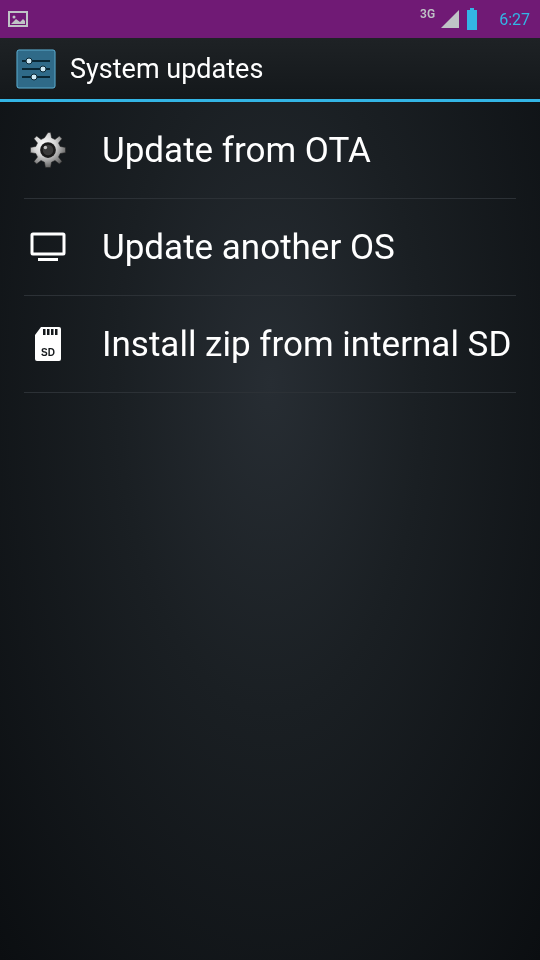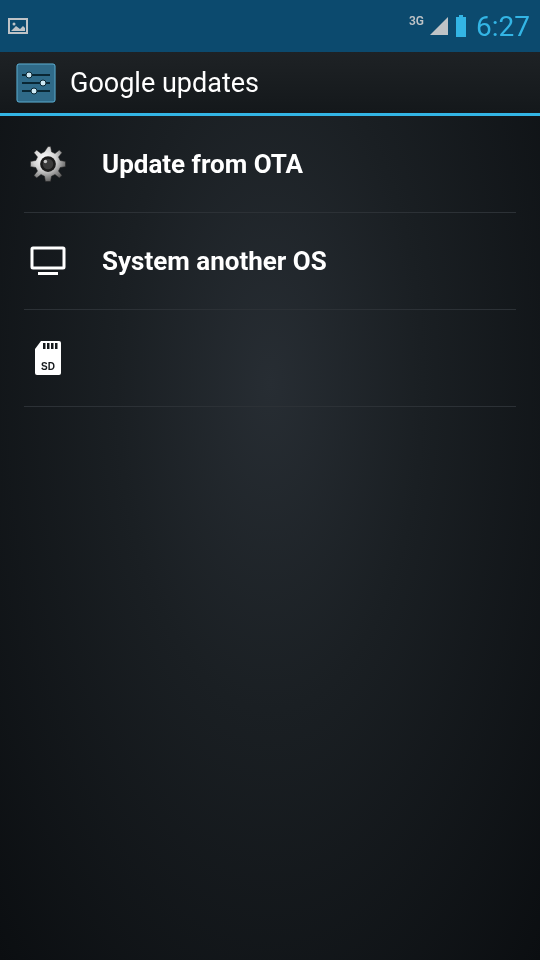--- a/index.html
+++ b/index.html
@@ -4,29 +4,29 @@
   <style>
     * { margin: 0; padding: 0; box-sizing: border-box; }
     html, body { width: 540px; height: 960px; overflow: hidden; font-family: "Roboto", "Helvetica Neue", Arial, sans-serif; }
     body {
       background: #000;
       background: radial-gradient(ellipse at 50% 40%, #272d33 0%, #1a1f23 40%, #0b0e11 100%);
       color: #fff;
     }
     
     .status-bar {
-      height: 52px;
-      background: #0c4a6e;
+      height: 38px;
+      background: #701a75;
       display: flex;
       align-items: center;
       padding: 0 6px;
     }
     .status-left { display: flex; align-items: center; gap: 6px; }
     .status-right { margin-left: auto; display: flex; align-items: center; gap: 4px; }
-    .clock { color: #33b5e5; font-size: 28px; font-weight: 400; letter-spacing: 0px; margin-left: 4px; margin-right:4px;}
+    .clock { color: #33b5e5; font-size: 16px; font-weight: 400; letter-spacing: 0px; margin-left: 16px; margin-right:4px;}
     .sig-3g { color: #bfc3c6; font-size: 12px; font-weight: 600; transform: translateY(-5px); }
     
     .title-bar {
       height: 64px;
       display: flex;
       align-items: center;
       padding: 0 16px;
       gap: 14px;
       border-bottom: 3px solid #33b5e5;
       background: linear-gradient(#1e2225, #14181b);
@@ -37,21 +37,21 @@
     .list-item {
       height: 97px;
       display: flex;
       align-items: center;
       gap: 30px;
       border-bottom: 1px solid #2c3136;
       cursor: pointer;
     }
     .list-item:last-child { border-bottom: 1px solid #2c3136; }
     .item-icon { width: 48px; height: 48px; display: flex; align-items: center; justify-content: center; flex-shrink: 0; text-align: right; }
-    .item-label { font-size: 26px; font-weight: 700; color: #ffffff; }
+    .item-label { font-size: 35px; font-weight: 400; color: #ffffff; }
     svg { display: block; }
   </style>
 </head>
 <body>
 
 <div class="status-bar">
   <div class="status-left">
     <span>
       <svg width="24" height="24" viewBox="0 0 24 24">
         <rect x="3" y="5" width="18" height="14" fill="none" stroke="#bfc3c6" stroke-width="2"></rect>
@@ -83,21 +83,21 @@
       <rect x="1" y="1" width="38" height="38" rx="2" fill="#2a5a75" stroke="#5fb8de" stroke-width="1"></rect>
       <rect x="2" y="2" width="36" height="36" rx="1" fill="#2f6a88"></rect>
       <line x1="6" y1="12" x2="34" y2="12" stroke="#0a2734" stroke-width="2"></line>
       <circle cx="13" cy="12" r="3" fill="#cfe9f4" stroke="#0a2734" stroke-width="1"></circle>
       <line x1="6" y1="20" x2="34" y2="20" stroke="#0a2734" stroke-width="2"></line>
       <circle cx="27" cy="20" r="3" fill="#cfe9f4" stroke="#0a2734" stroke-width="1"></circle>
       <line x1="6" y1="28" x2="34" y2="28" stroke="#0a2734" stroke-width="2"></line>
       <circle cx="18" cy="28" r="3" fill="#cfe9f4" stroke="#0a2734" stroke-width="1"></circle>
     </svg>
   </span>
-  <span class="title-text">Google updates</span>
+  <span class="title-text">System updates</span>
 </div>
 
 <div class="list">
 
   <div class="list-item">
     <span class="item-icon">
       <svg width="42" height="42" viewBox="0 0 48 48">
         <defs>
           <radialGradient id="gg" cx="40%" cy="35%" r="70%">
             <stop offset="0%" stop-color="#ffffff"></stop>
@@ -117,29 +117,30 @@
   </div>
 
 
   <div class="list-item">
     <span class="item-icon">
       <svg width="40" height="40" viewBox="0 0 40 40">
         <rect x="4" y="7" width="32" height="20" rx="1" fill="none" stroke="#ffffff" stroke-width="3"></rect>
         <rect x="10" y="31" width="20" height="3" fill="#ffffff"></rect>
       </svg>
     </span>
-    <span class="item-label">System another OS</span>
+    <span class="item-label">Update another OS</span>
   </div>
 
   <div class="list-item">
     <span class="item-icon">
       <svg width="30" height="38" viewBox="0 0 30 38">
         <path d="M8 2 H26 a2 2 0 0 1 2 2 V34 a2 2 0 0 1 -2 2 H4 a2 2 0 0 1 -2 -2 V10 Z" fill="#ffffff"></path>
         <rect x="10" y="4" width="2.5" height="6" fill="#14181b"></rect>
         <rect x="14" y="4" width="2.5" height="6" fill="#14181b"></rect>
         <rect x="18" y="4" width="2.5" height="6" fill="#14181b"></rect>
         <rect x="22" y="4" width="2.5" height="6" fill="#14181b"></rect>
         <text x="15" y="31" font-size="10" font-weight="800" fill="#14181b" text-anchor="middle" font-family="Arial">SD</text>
       </svg>
     </span>
+    <span class="item-label">Install zip from internal SD</span>
   </div>
 
 </div>
 
 </body></html>

